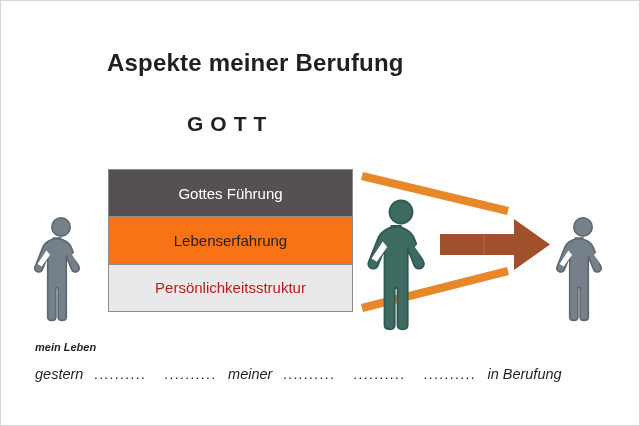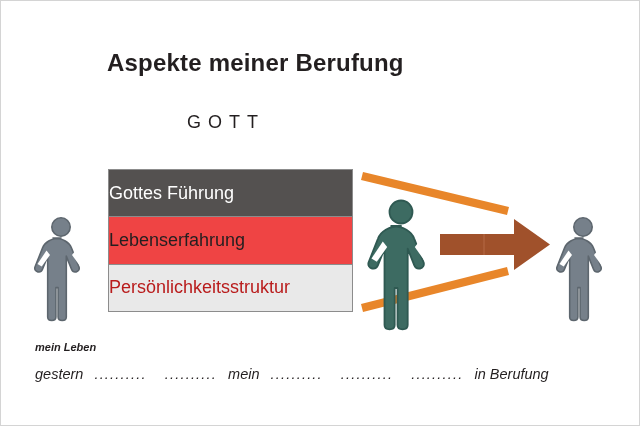--- a/index.html
+++ b/index.html
@@ -27,22 +27,22 @@
     font-size: 24px;
     font-weight: bold;
     letter-spacing: 0.2px;
     color: #231f20;
     white-space: nowrap;
   }
   #godword {
     position: absolute;
     left: 186px;
     top: 111px;
-    font-size: 18px;
-    font-weight: normal;
+    font-size: 21px;
+    font-weight: bold;
     letter-spacing: 7px;
     color: #231f20;
     white-space: nowrap;
   }
 
   
   #stack {
     position: absolute;
     left: 107px;
     top: 168px;
@@ -50,32 +50,32 @@
     height: 143px;
     box-sizing: border-box;
     border: 1px solid #8c8c8c;
     display: flex;
     flex-direction: column;
   }
   .stack-row {
     flex: 1 1 0;
     display: flex;
     align-items: center;
-    justify-content: flex-start;
-    font-size: 18px;
+    justify-content: center;
+    font-size: 15px;
     box-sizing: border-box;
     white-space: nowrap;
   }
   .stack-row.r1 {
     background: #545150;
     color: #ffffff;
     border-bottom: 1px solid #8c8c8c;
   }
   .stack-row.r2 {
-    background: #ef4444;
+    background: #f97316;
     color: #231f20;
     border-bottom: 1px solid #8c8c8c;
   }
   .stack-row.r3 {
     background: #e9e9e9;
     color: #b91c1c;
   }
 
   
   #artwork {
@@ -232,20 +232,20 @@
     </g>
 
   </svg>
 
   <div id="meinleben">mein Leben</div>
 
   <div id="timeline">
     <span class="seg">gestern</span>
     <span class="dots">..........</span>
     <span class="dots">..........</span>
-    <span class="seg">mein</span>
+    <span class="seg">meiner</span>
     <span class="dots">..........</span>
     <span class="dots">..........</span>
     <span class="dots">..........</span>
     <span class="seg">in Berufung</span>
   </div>
 
 </div>
 
 </body></html>

